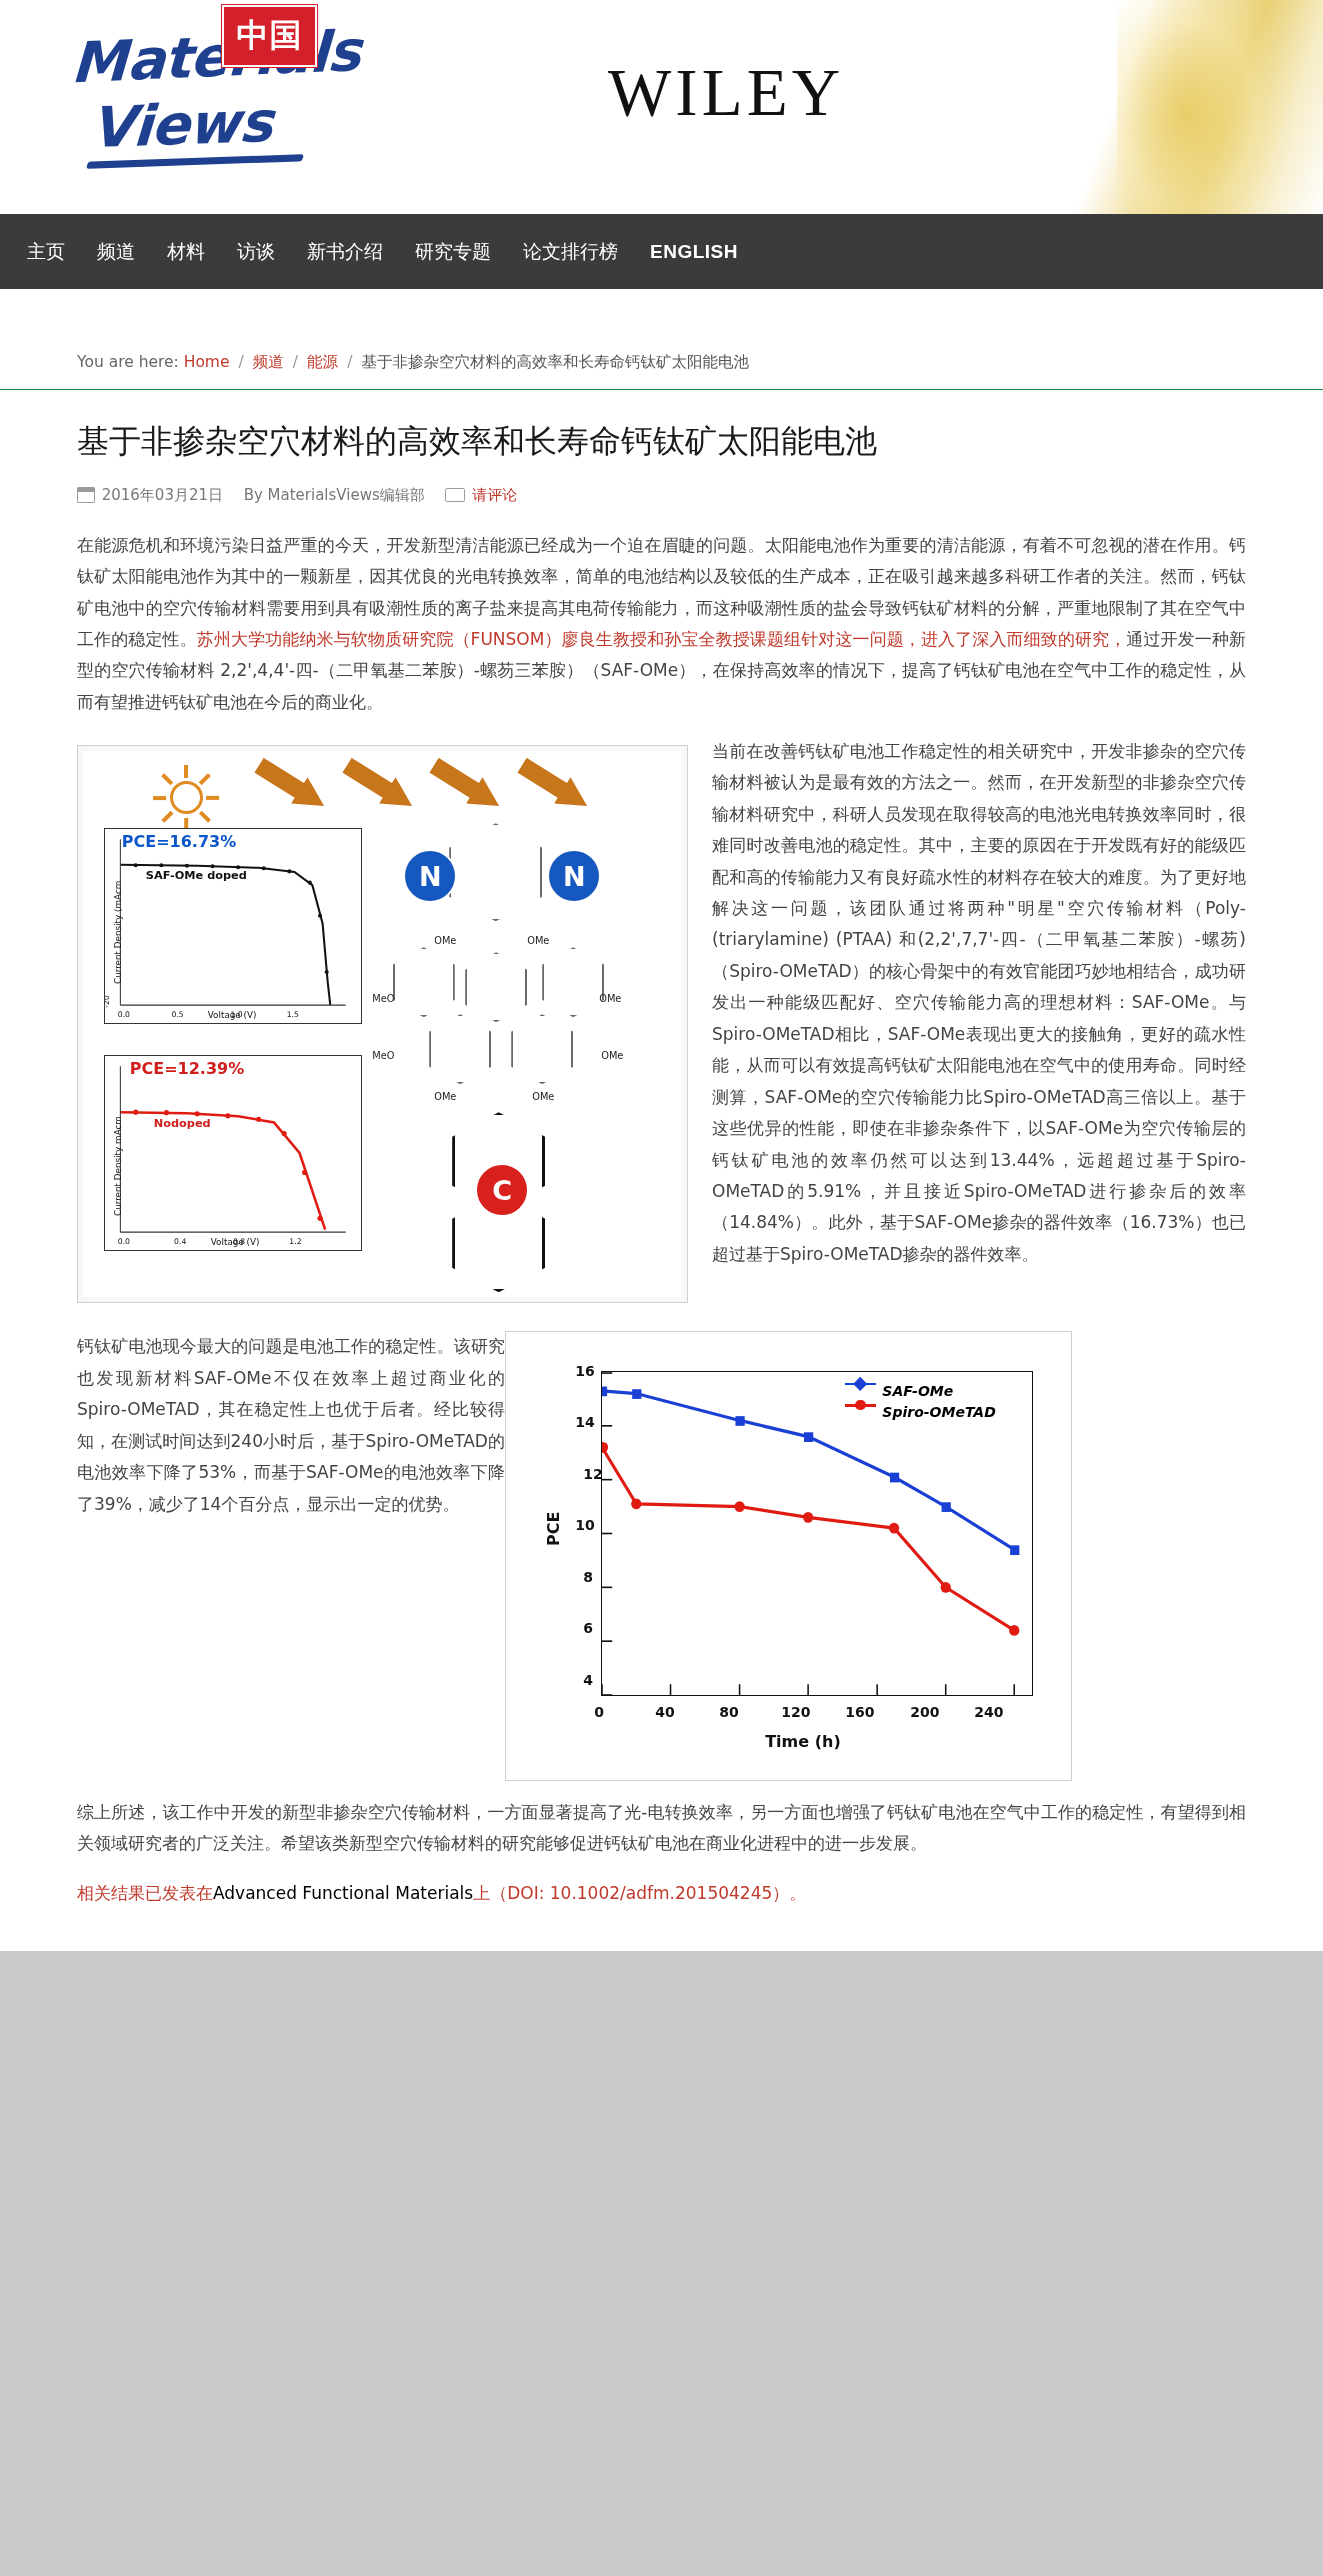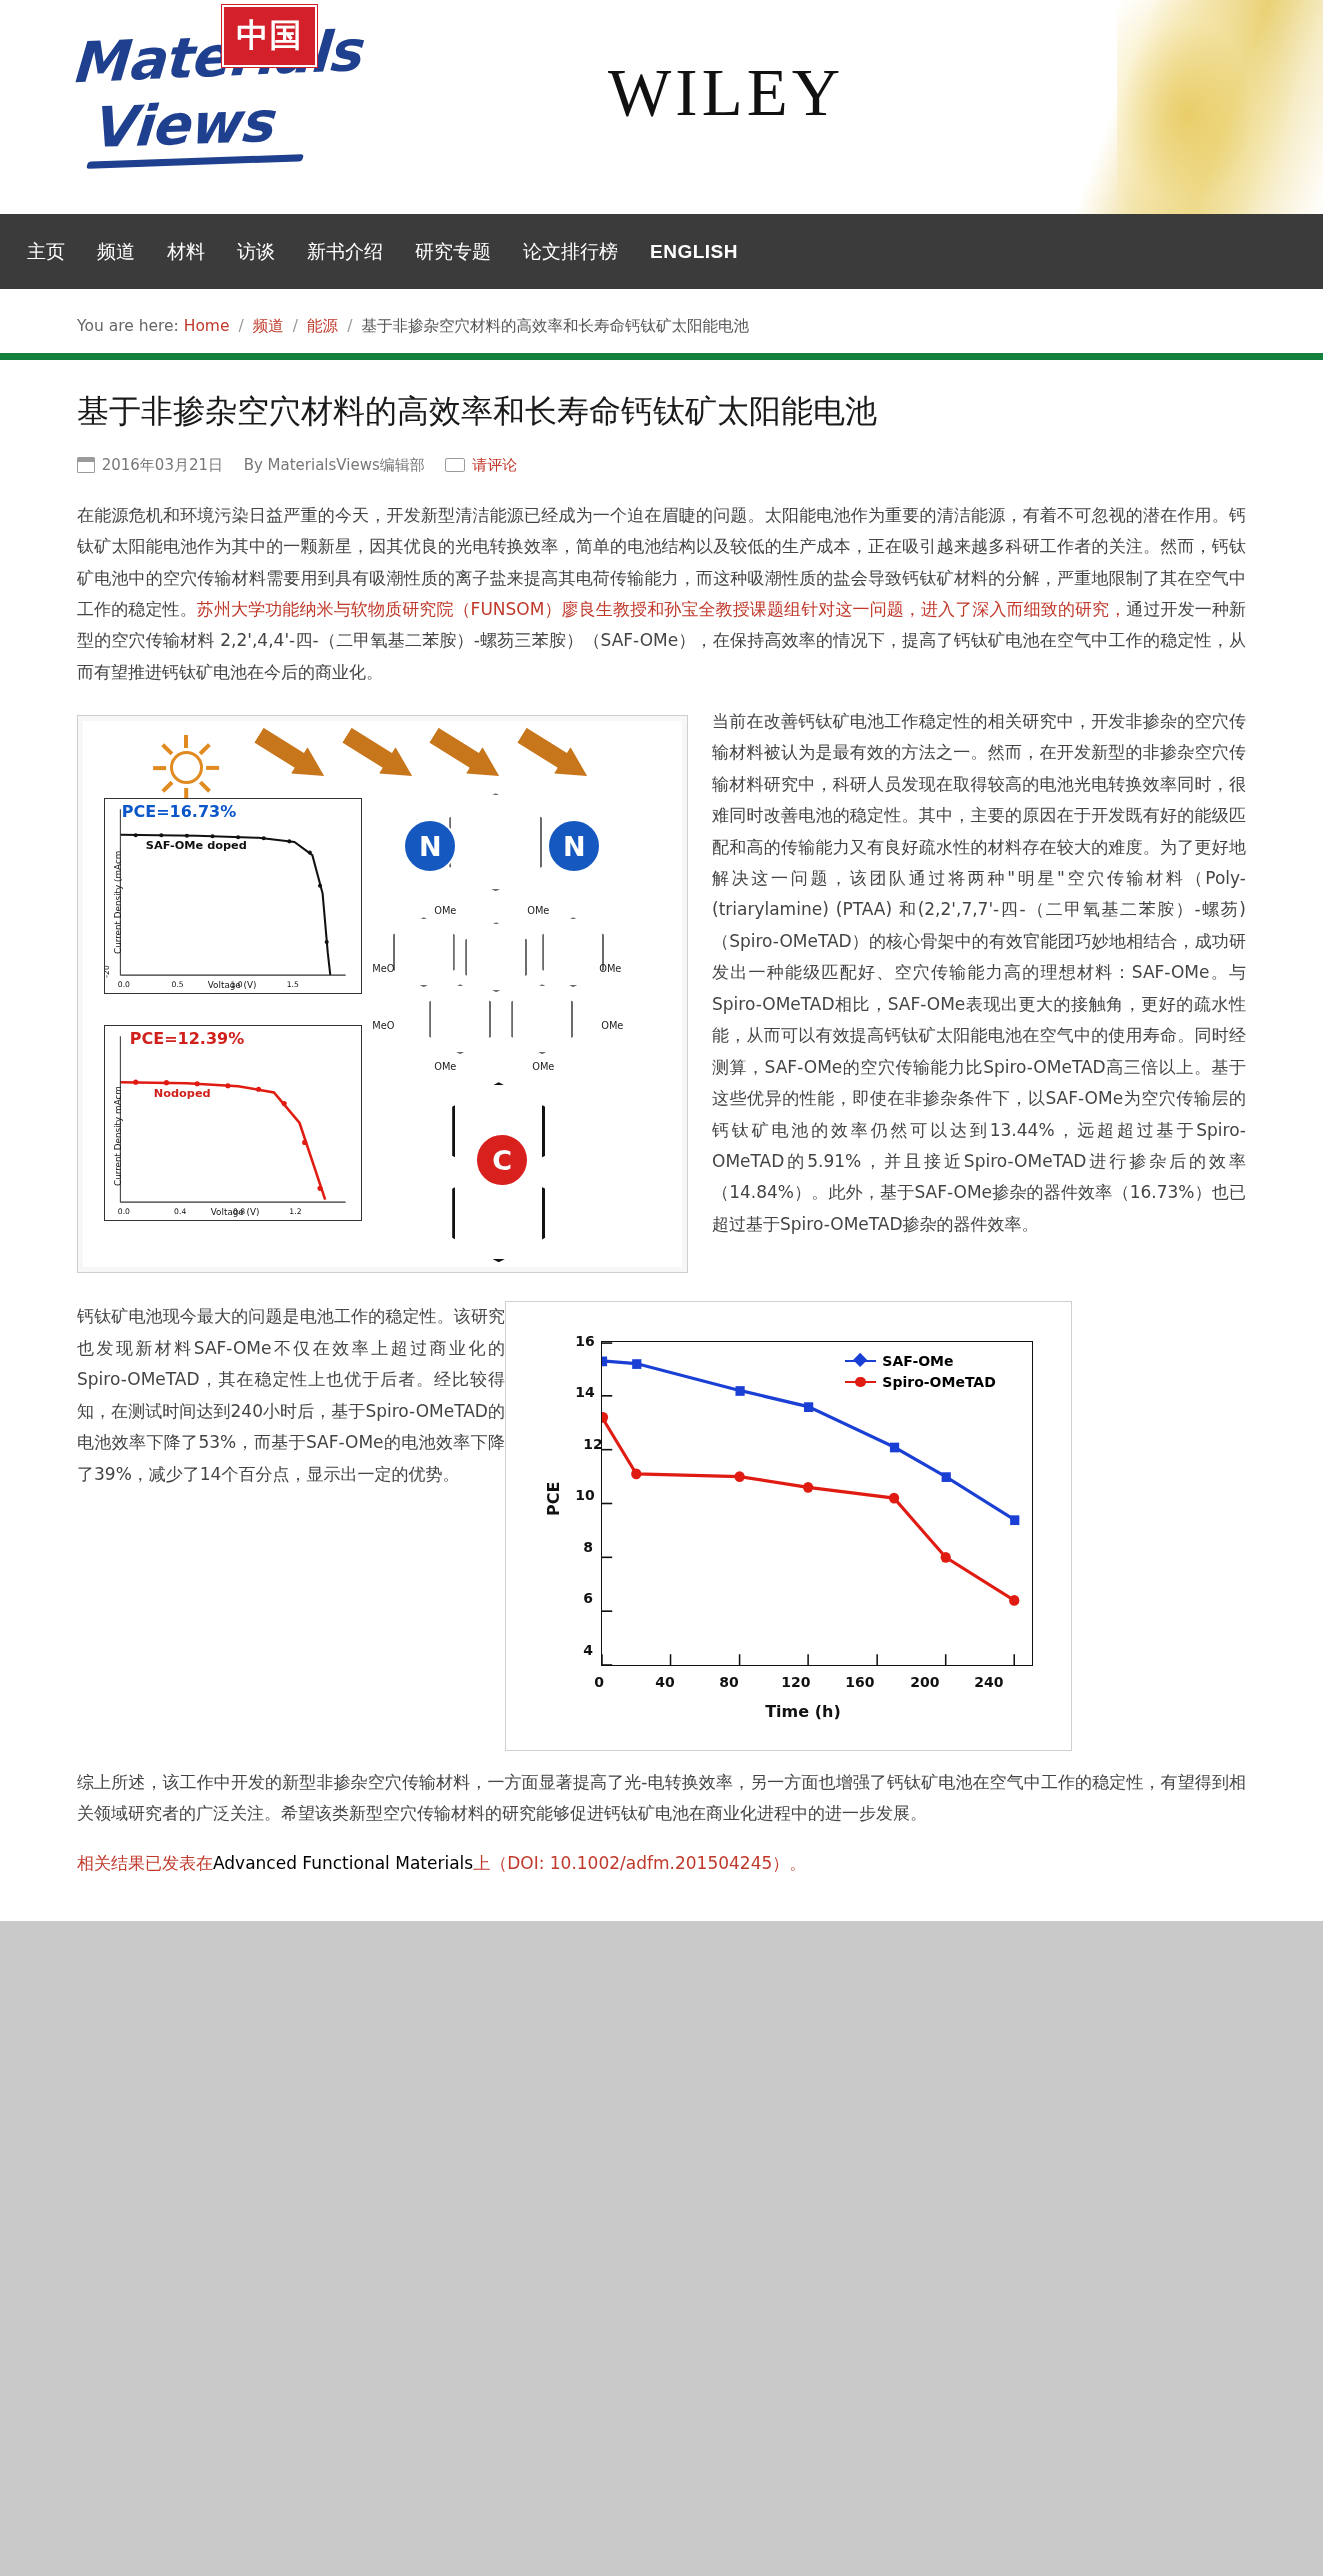--- a/index.html
+++ b/index.html
@@ -118,21 +118,22 @@
   .nav-item.english {
     font-family: "Liberation Sans", sans-serif;
     font-weight: bold;
     letter-spacing: 0.5px;
   }
 
   
   .breadcrumb-wrap {
     background: #ffffff;
     padding: 27px 0 15.5px 0;
-    border-bottom: 7px solid #15803d;
+    border-bottom: 1px solid #15803d;
+    margin-top: 36px;
   }
   .breadcrumb {
     margin: 0 77px;
     font-size: 15.5px;
     color: #666666;
     font-family: "DejaVu Sans", "Liberation Sans", sans-serif;
   }
   .breadcrumb .crumb-link { color: #c0392b; cursor: pointer; }
   .breadcrumb .sep { color: #999999; margin: 0 4.1px; }
   .breadcrumb .current { color: #555555; }
@@ -327,21 +328,21 @@
     color: #111111;
   }
   .ax-title.y { transform: rotate(-90deg); transform-origin: left top; }
   .legend2 {
     position: absolute;
     right: 36px; top: 11.3px;
     font-family: "DejaVu Sans", sans-serif;
     font-size: 14px;
     font-weight: bold;
   }
-  .legend2 .row { display: flex; align-items: center; margin-bottom: 5.2px; }
+  .legend2 .row { display: flex; margin-bottom: 5.2px; font-style: italic; }
   .legend2 .swatch { width: 31px; height: 2.6px; margin-right: 6.2px; position: relative; }
   .legend2 .swatch:after {
     content: "";
     position: absolute; left: 10.3px; top: -4.1px;
     width: 10.3px; height: 10.3px;
     transform: rotate(45deg);
   }
   .legend2 .blue .swatch { background: #1a3fd4; }
   .legend2 .blue .swatch:after { background: #1a3fd4; }
   .legend2 .red .swatch { background: #e01b12; }

